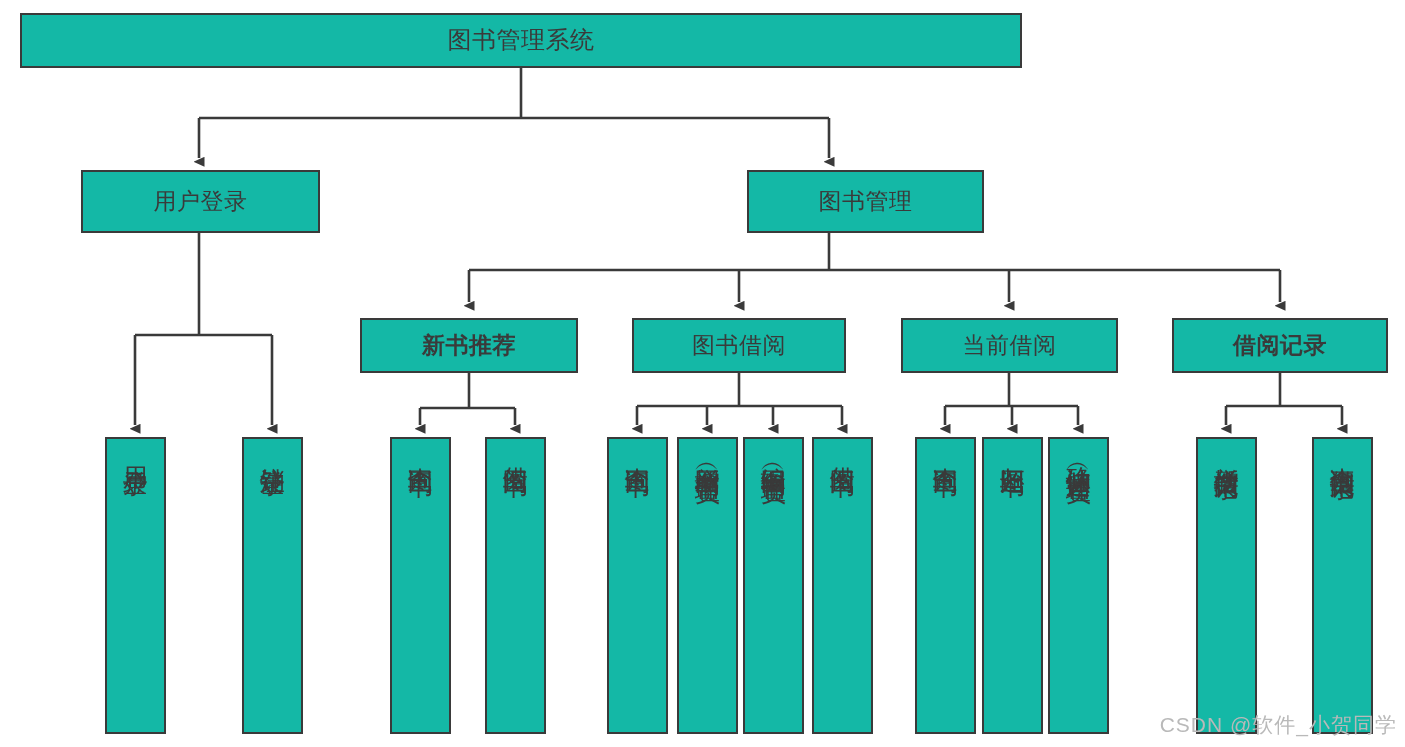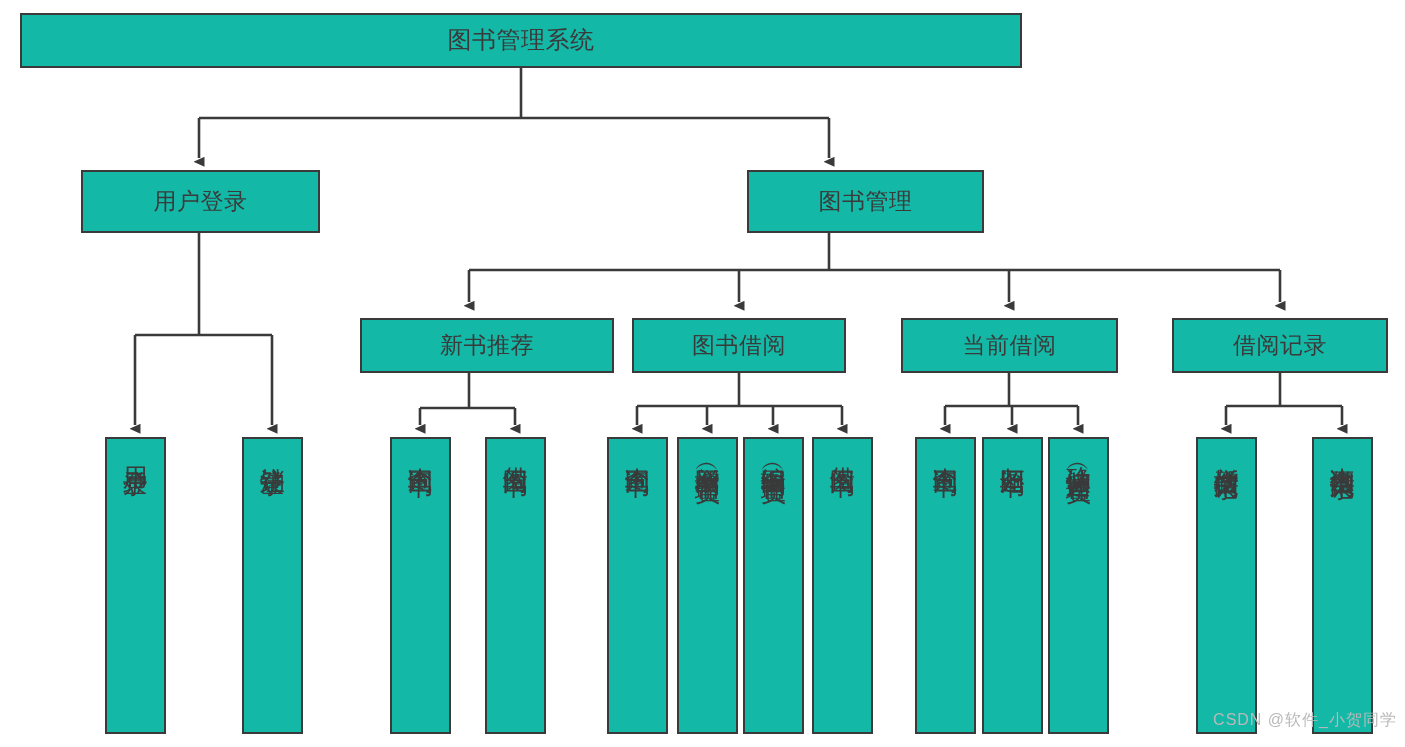--- a/index.html
+++ b/index.html
@@ -49,22 +49,22 @@
     writing-mode:vertical-rl;
     text-orientation:upright;
     font-size:25px;
     line-height:1.05;
     letter-spacing:2px;
     white-space:nowrap;
   }
   .watermark{
     position:absolute;
     right:8px;
-    bottom:16px;
-    font-size:16px;
+    bottom:8px;
+    font-size:21px;
     color:#b9b9b9;
     letter-spacing:1px;
     white-space:nowrap;
     font-family:"Liberation Sans","DejaVu Sans",sans-serif;
   }
 </style>
 </head>
 <body>
 
 <div id="diagram-root">
@@ -124,33 +124,33 @@
   </div>
 
   <div class="node horiz" style="left:81px;top:170px;width:239px;height:63px;">
     <span class="label">用户登录</span>
   </div>
 
   <div class="node horiz" style="left:711px;top:170px;width:237px;height:63px;margin-left:36px;">
     <span class="label">图书管理</span>
   </div>
 
-  <div class="node horiz" style="left:360px;top:318px;width:254px;height:55px;">
+  <div class="node horiz" style="left:360px;top:318px;width:218px;height:55px;font-weight:bold;">
     <span class="label">新书推荐</span>
   </div>
 
   <div class="node horiz" style="left:901px;top:318px;width:217px;height:55px;">
     <span class="label">当前借阅</span>
   </div>
 
   <div class="node horiz" style="left:632px;top:318px;width:214px;height:55px;">
     <span class="label">图书借阅</span>
   </div>
 
-  <div class="node horiz" style="left:1172px;top:318px;width:216px;height:55px;">
+  <div class="node horiz" style="left:1172px;top:318px;width:216px;height:55px;font-weight:bold;">
     <span class="label">借阅记录</span>
   </div>
 
   <div class="node vert" style="left:105px;top:437px;width:61px;height:297px;">
     <span class="label">用户登录</span>
   </div>
 
   <div class="node vert" style="left:242px;top:437px;width:61px;height:297px;">
     <span class="label">注销登录</span>
   </div>

